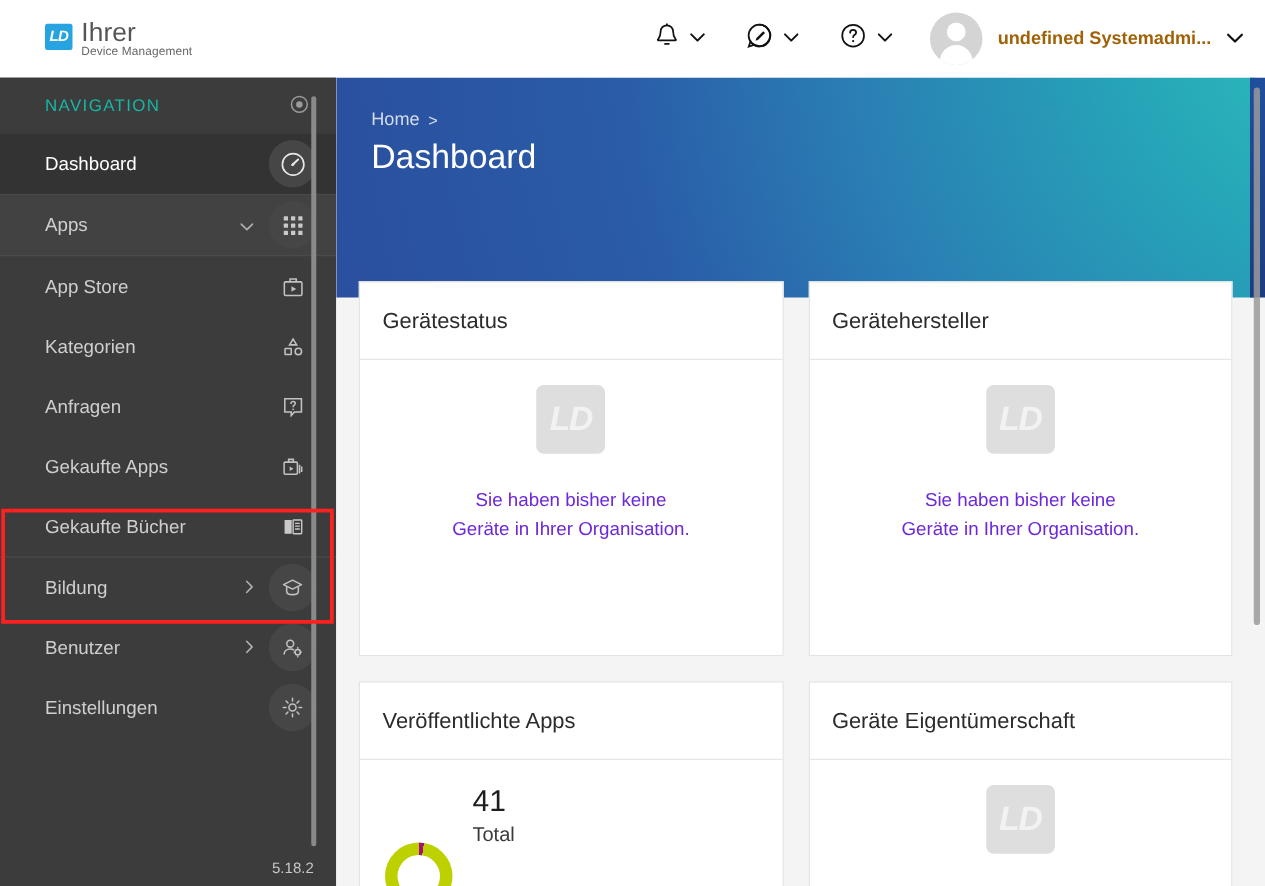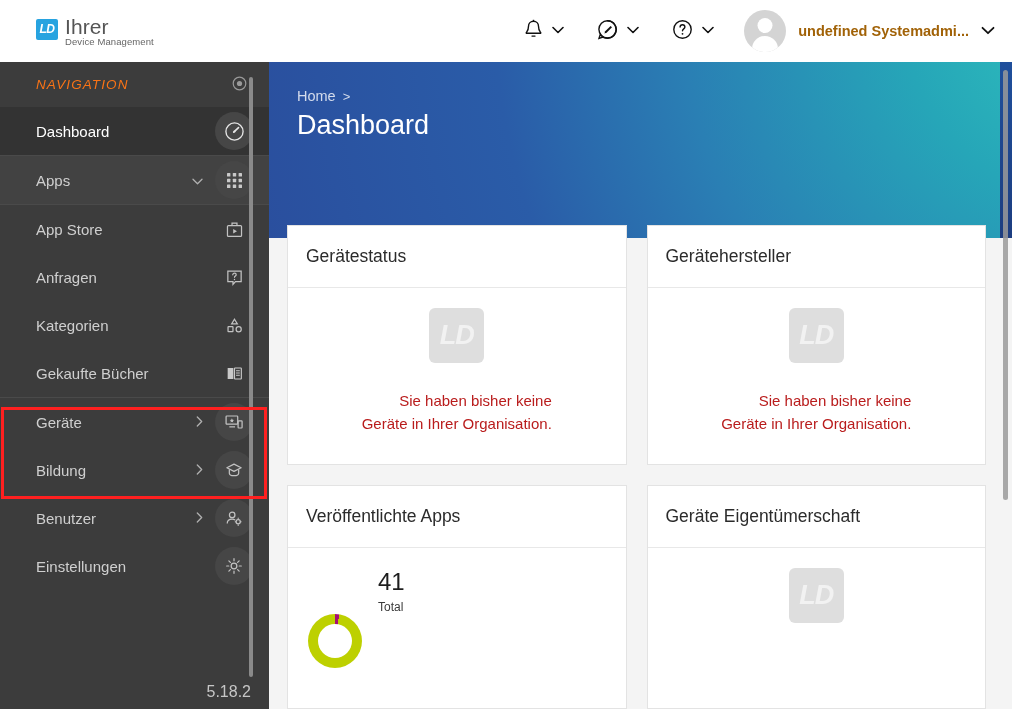--- a/index.html
+++ b/index.html
@@ -47,22 +47,22 @@
   }
   .user-name { font-size: 14.5px; color: #a16207; white-space: nowrap; font-weight: bold; }
 
   
   .sidebar {
     position: absolute; left: 0; top: 62px; width: 269px; height: 647px;
     background: #3c3c3c; overflow: hidden;
   }
   .nav-header {
     height: 45px; display: flex; align-items: center;
-    padding-left: 36px; padding-right: 22px; color: #f97316;
-    font-size: 13.5px; letter-spacing: 1.1px; font-style: italic;
+    padding-left: 36px; padding-right: 22px; color: #14b8a6;
+    font-size: 13.5px; letter-spacing: 1.1px;
   }
   .nav-header .ico-wrap { margin-left: auto; }
   .nav-row {
     height: 48px; display: flex; align-items: center;
     padding-left: 36px; padding-right: 16px; cursor: pointer;
     position: relative;
   }
   .nav-row.sub { }
   .nav-row .label { font-size: 15px; color: #cfcfcf; white-space: nowrap; }
   .nav-row.active { background: #333333; }
@@ -81,21 +81,21 @@
   .sb-scroll-track {
     position: absolute; right: 8px; top: 5px; width: 4px; height: 637px;
     background: transparent;
   }
   .sb-scroll-thumb {
     position: absolute; right: 8px; top: 10px; width: 4px; height: 600px;
     background: #8a8a8a; border-radius: 2px;
   }
   .version {
     position: absolute; right: 18px; bottom: 8px;
-    font-size: 16px; color: #c6c6c6;
+    font-size: 12px; color: #c6c6c6;
   }
 
   .redbox {
     position: absolute; left: 1px; top: 345px; width: 266px; height: 92px;
     border: 3px solid #ff2020; pointer-events: none;
   }
 
   
   .main {
     position: absolute; left: 269px; top: 62px;
@@ -116,45 +116,45 @@
   .card {
     width: 345px; background: #ffffff; border: 1px solid #e3e3e3;
     display: flex; flex-direction: column;
   }
   .card-head {
     height: 62px; display: flex; align-items: center; padding-left: 18px;
     border-bottom: 1px solid #e8e8e8;
   }
   .card-title { font-size: 17.5px; color: #2b2b2b; font-weight: 400; }
   .card-body { flex: 1; display: flex; flex-direction: column; align-items: center; justify-content: flex-start; padding-top: 20px; }
-  .card.tall { height: 240px; }
+  .card.tall { height: 300px; }
   .card.short { height: 224px; }
 
   .ph-logo {
     width: 55px; height: 55px; background: #dedede; border-radius: 6px;
     display: flex; align-items: center; justify-content: center;
     color: #f2f2f2; font-size: 27px; font-weight: bold; font-style: italic;
     letter-spacing: -1px; margin-bottom: 26px;
   }
-  .empty-text { font-size: 15px; color: #b91c1c; text-align: right; line-height: 1.55; }
+  .empty-text { font-size: 15px; color: #6d28d9; text-align: center; line-height: 1.55; }
 
   
   .donut-body { flex: 1; display: flex; align-items: flex-start; padding: 22px 0 0 16px; }
   .donut {
     width: 54px; height: 54px; border-radius: 50%; flex: none; margin-top: 44px; margin-left: 4px;
     background: conic-gradient(#a60f74 0deg 9deg, #bdd000 9deg 360deg);
     position: relative;
   }
   .donut::after {
     content: ""; position: absolute; left: 50%; top: 50%; transform: translate(-50%,-50%);
     width: 34px; height: 34px; border-radius: 50%; background: #fff;
   }
   .donut-info { margin-left: 16px; }
   .big-num { font-size: 24px; color: #1e1e1e; font-weight: 300; line-height: 1; }
-  .big-label { font-size: 12px; color: #3a3a3a; font-weight: 300; margin-top: 6px; }
+  .big-label { font-size: 16px; color: #3a3a3a; font-weight: 300; margin-top: 6px; }
 
   .main-scroll-thumb {
     position: absolute; right: 4px; top: 8px; width: 5px; height: 430px;
     background: #9a9a9a; border-radius: 3px; opacity: .85;
   }
   .hero-rail {
     position: absolute; right: 0; top: 0; width: 12px; height: 176px;
     background: linear-gradient(#1f4f9c, #1c3d80);
   }
 </style>
@@ -286,75 +286,70 @@
       <span class="icon-circle">
         <svg width="19" height="19" viewBox="0 0 20 20" fill="none" stroke="#c2c2c2" stroke-width="1.3">
           <rect x="2.6" y="5.8" width="14.8" height="11.4" rx="1"></rect>
           <path d="M7.4 5.8V3.4h5.2v2.4"></path>
           <path d="M8.6 9.4l4 2.4-4 2.4z" fill="#c2c2c2" stroke="none"></path>
         </svg>
       </span>
     </div>
 
     <div class="nav-row sub">
+      <span class="label">Kategorien</span>
+      <span class="spacer"></span>
+      <span class="icon-circle">
+        <svg width="19" height="19" viewBox="0 0 20 20" fill="none" stroke="#c2c2c2" stroke-width="1.3">
+          <path d="M10 3.4 13 8.3H7z"></path>
+          <rect x="3.2" y="11.3" width="5.2" height="5.2" rx=".5"></rect>
+          <circle cx="14.4" cy="13.9" r="2.7"></circle>
+        </svg>
+      </span>
+    </div>
+
+    <div class="nav-row sub">
       <span class="label">Anfragen</span>
       <span class="spacer"></span>
       <span class="icon-circle">
         <svg width="19" height="19" viewBox="0 0 20 20" fill="none" stroke="#c2c2c2" stroke-width="1.3">
           <path d="M3 3.2h14v11.2H11l-2.6 2.8v-2.8H3z"></path>
           <path d="M8.2 7.2c0-1 .8-1.7 1.8-1.7s1.8.7 1.8 1.7c0 1.3-1.8 1.2-1.8 2.6" stroke-linecap="round"></path>
           <circle cx="10" cy="12.1" r=".75" fill="#c2c2c2" stroke="none"></circle>
         </svg>
       </span>
     </div>
 
     <div class="nav-row sub">
-      <span class="label">Kategorien</span>
+      <span class="label">Gekaufte Apps</span>
       <span class="spacer"></span>
       <span class="icon-circle">
         <svg width="19" height="19" viewBox="0 0 20 20" fill="none" stroke="#c2c2c2" stroke-width="1.3">
-          <path d="M10 3.4 13 8.3H7z"></path>
-          <rect x="3.2" y="11.3" width="5.2" height="5.2" rx=".5"></rect>
-          <circle cx="14.4" cy="13.9" r="2.7"></circle>
-        </svg>
-      </span>
-    </div>
-
+          <rect x="2.4" y="6" width="11.2" height="10.2" rx="1"></rect>
+          <path d="M6.2 6V3.7h4V6"></path>
+          <path d="M7.1 9.6l3.2 1.9-3.2 1.9z" fill="#c2c2c2" stroke="none"></path>
+          <path d="M15.4 8.2v7.4M17.2 9.6v4.8"></path>
+        </svg>
+      </span>
+    </div>
 
     <div class="nav-row sub">
       <span class="label">Gekaufte Bücher</span>
       <span class="spacer"></span>
       <span class="icon-circle">
         <svg width="19" height="19" viewBox="0 0 20 20" fill="none" stroke="#c9c9c9" stroke-width="1.2">
           <path d="M2.8 4.2h6v11.6h-6z" fill="#c9c9c9" stroke="none"></path>
           <rect x="10" y="4.2" width="7.2" height="11.6" rx=".6"></rect>
           <path d="M11.6 7h4M11.6 9.4h4M11.6 11.8h4" stroke-width="1.1"></path>
         </svg>
       </span>
     </div>
 
     <div class="divider"></div>
 
-    <div class="nav-row">
-      <span class="label">Geräte</span>
-      <span class="spacer"></span>
-      <span class="caret">
-        <svg width="7" height="11" viewBox="0 0 7 11" fill="none" stroke="#b0b0b0" stroke-width="1.3" stroke-linecap="round" stroke-linejoin="round">
-            <path d="M1.3 1 5.7 5.5 1.3 10"></path>
-          </svg>
-      </span>
-      <span class="icon-circle shaded">
-        <svg width="20" height="20" viewBox="0 0 21 21" fill="none" stroke="#c2c2c2" stroke-width="1.3">
-          <rect x="2.2" y="4.2" width="12.2" height="8.6" rx=".8"></rect>
-          <path d="M5.6 15.6h6"></path>
-          <rect x="14.8" y="9.4" width="4.2" height="7.4" rx=".7"></rect>
-          <path d="M8.3 6.6l.7 1.5 1.6.2-1.2 1.1.3 1.6-1.4-.8-1.4.8.3-1.6-1.2-1.1 1.6-.2z" fill="#c2c2c2" stroke="none"></path>
-        </svg>
-      </span>
-    </div>
 
 
     <div class="nav-row">
       <span class="label">Bildung</span>
       <span class="spacer"></span>
       <span class="caret">
         <svg width="7" height="11" viewBox="0 0 7 11" fill="none" stroke="#b0b0b0" stroke-width="1.3" stroke-linecap="round" stroke-linejoin="round">
             <path d="M1.3 1 5.7 5.5 1.3 10"></path>
           </svg>
       </span>

